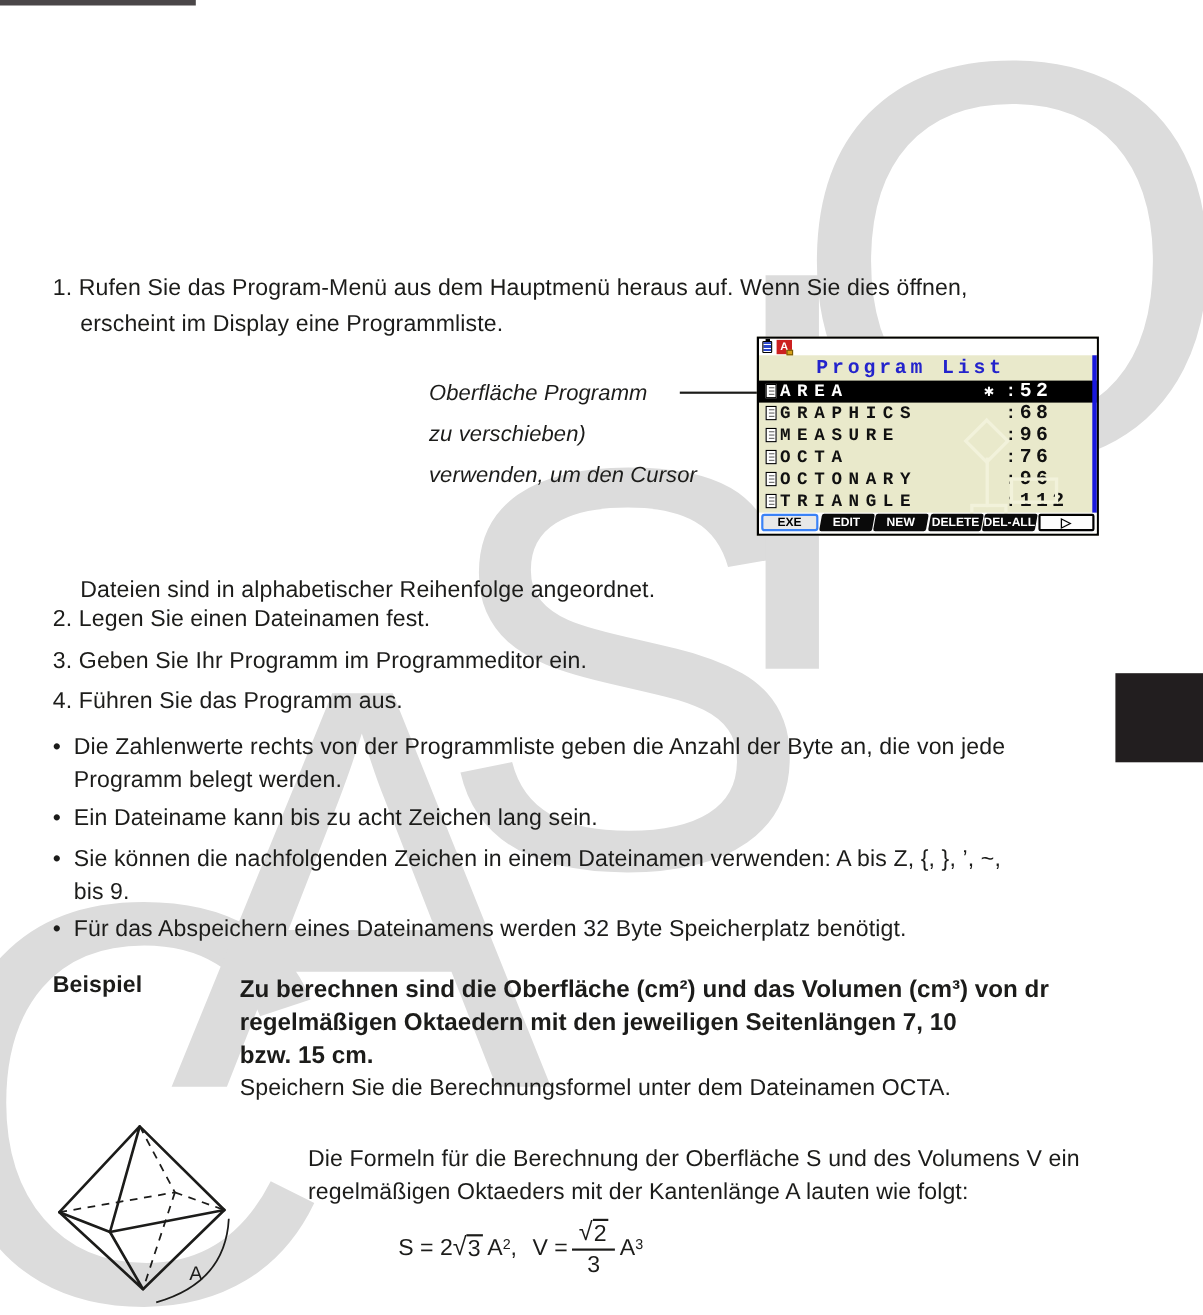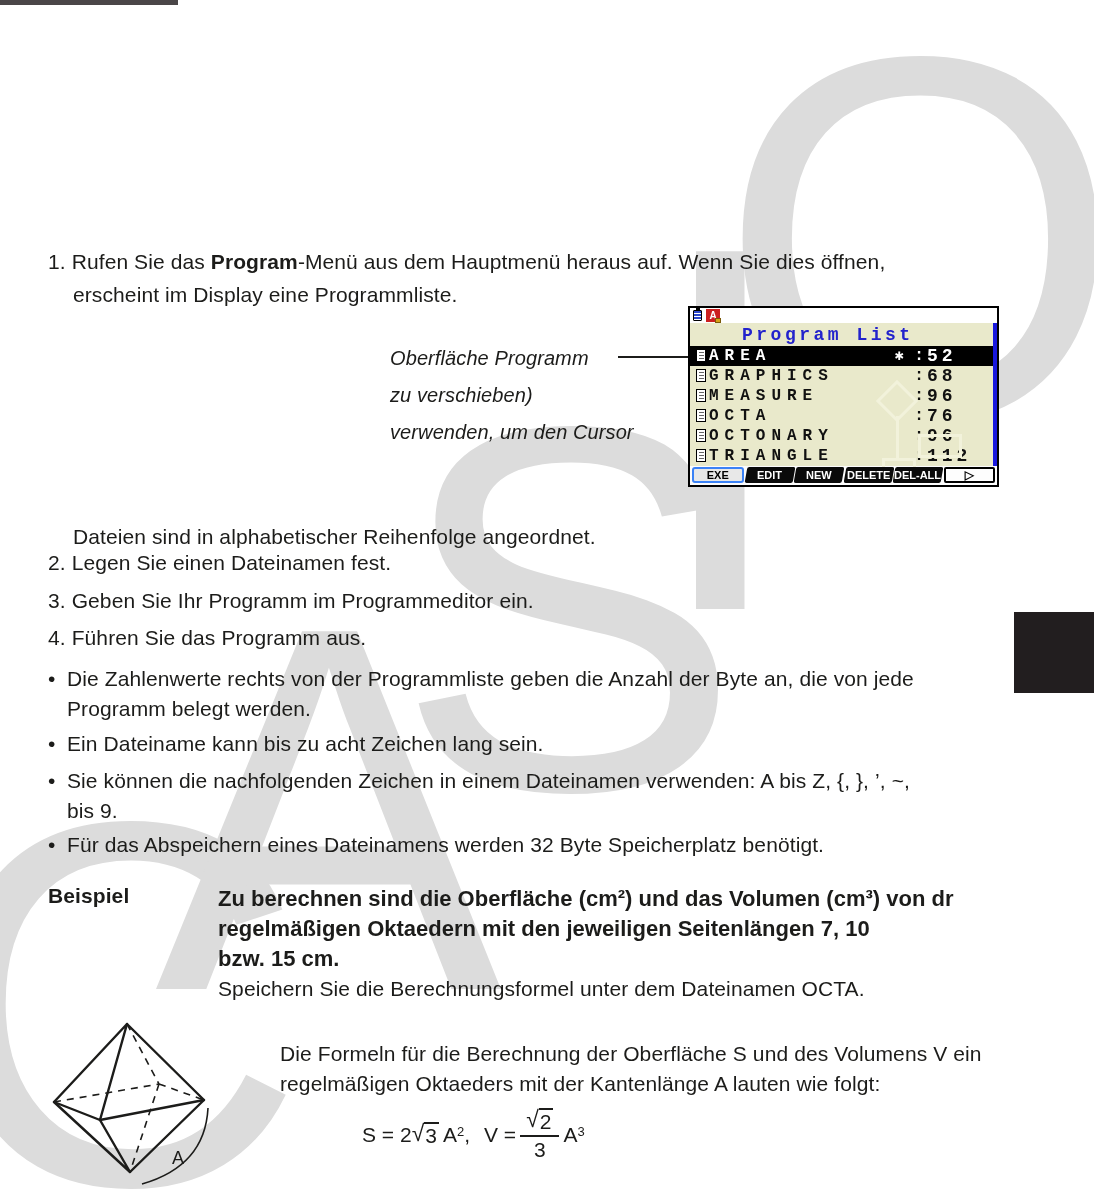--- a/index.html
+++ b/index.html
@@ -18,21 +18,21 @@
   .wm-c { left:-70px; top:770px; }
   .wm-a { left:155px; top:575px; }
   .wm-s { left:395px; top:375px; }
   .wm-i { left:648px; top:195px; }
   .wm-o { left:718px; top:5px; }
 
   .layer { position:absolute; inset:0; z-index:1; }
 
   
   .t { position:absolute; font-size:21px; letter-spacing:0.1px; white-space:nowrap; }
-  .b { font-weight:bold; }
+  .b { font-weight:normal; }
   .it { font-style:italic; font-size:20px; }
 
   .para1-l1 { left:48px; top:250px; }
   .para1-l2 { left:73px; top:283px; }
 
   .annot { left:390px; top:340px; line-height:37px; }
   .annot .row { display:flex; align-items:center; gap:7px; height:37px; }
   .oval { display:inline-flex; align-items:center; justify-content:center;
           width:29px; height:20px; border:2px solid #1c1c1a; border-radius:50%; }
   .tri-up { width:0; height:0; border-left:6px solid transparent; border-right:6px solid transparent; border-bottom:9px solid #1c1c1a; }

